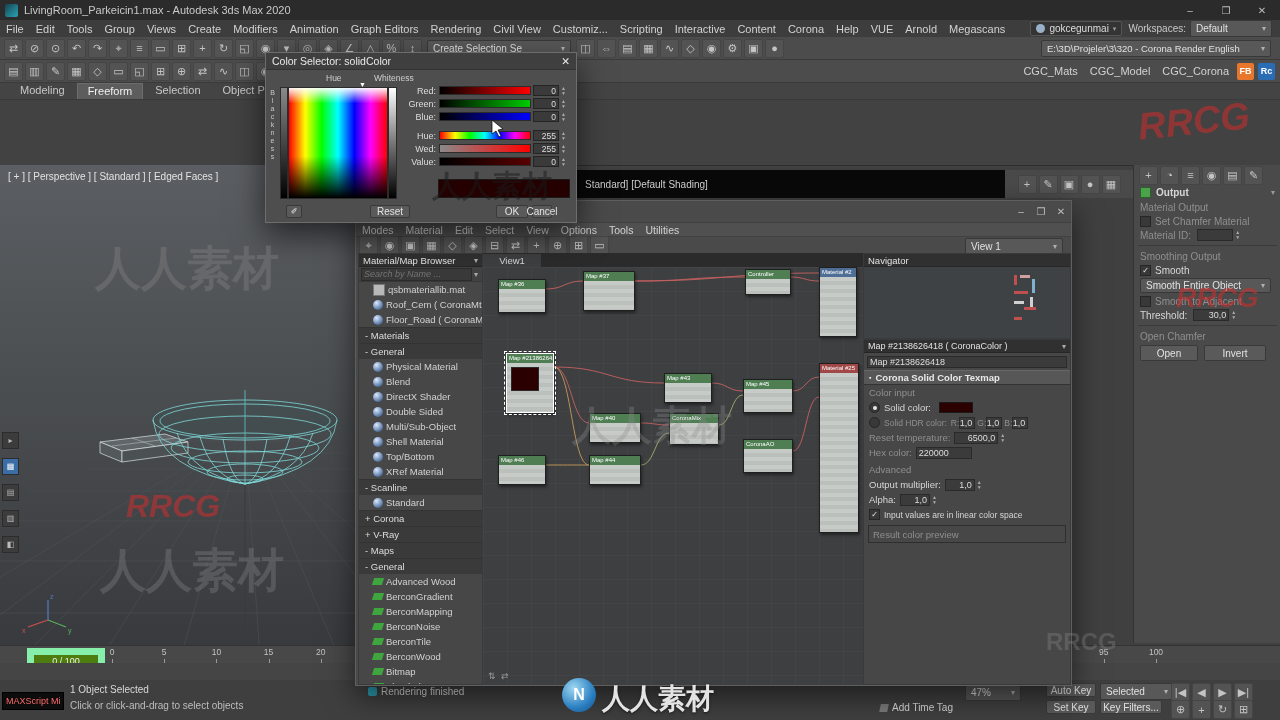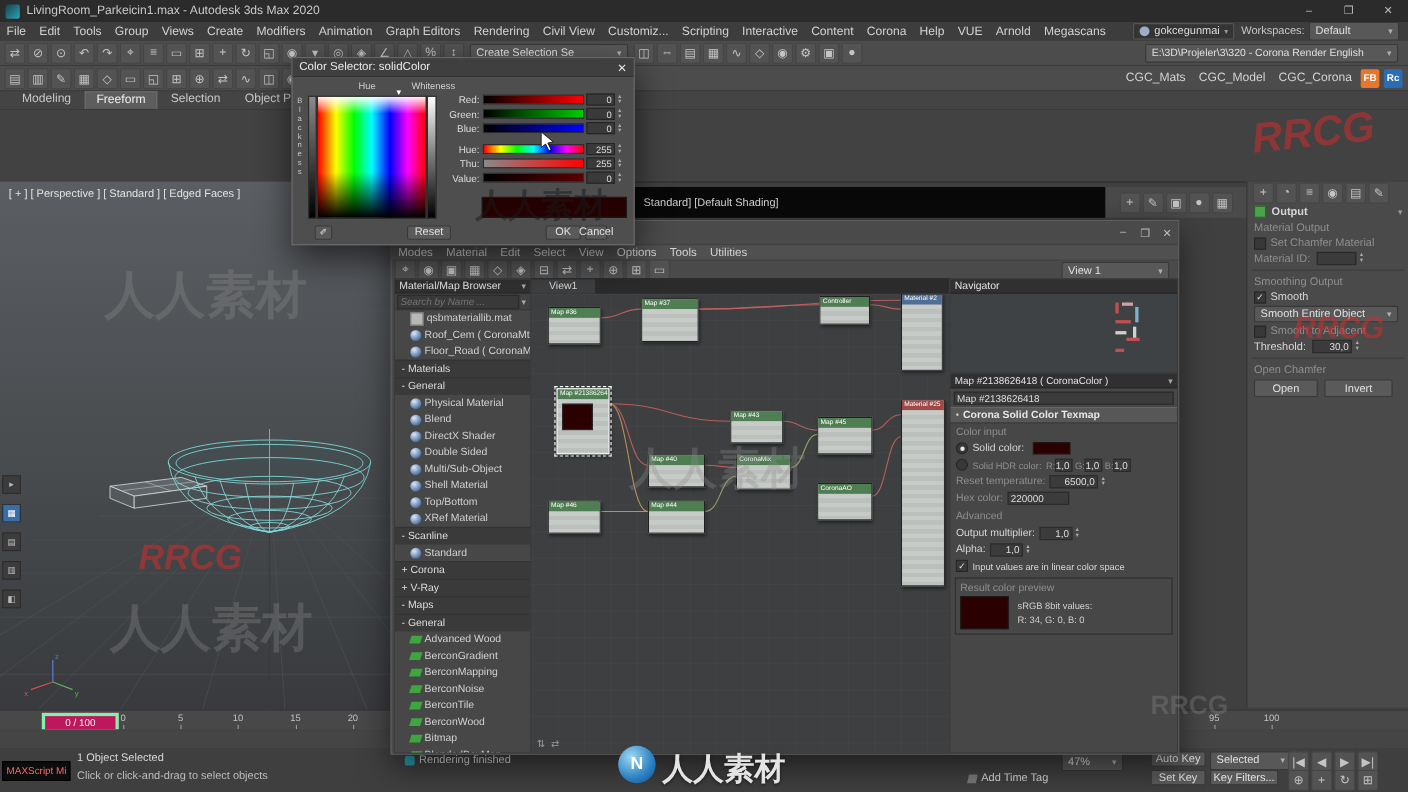--- a/index.html
+++ b/index.html
@@ -43,22 +43,22 @@
   .viewport{position:absolute;left:0;top:165px;width:355px;height:495px;overflow:hidden;
             background:linear-gradient(#5b5e62 0%,#4b4e51 45%,#37393c 100%)}
   .vplabel{position:absolute;left:8px;top:6px;font-size:10px;color:#e3e3e3;white-space:nowrap}
   .vstrip-btn{position:absolute;left:1px;width:17px;height:17px;background:#3c3c3c;border:1px solid #2c2c2c;
               display:flex;align-items:center;justify-content:center;font-size:8px;color:#bbb;box-sizing:border-box}
   .vstrip-btn.active{background:#3a6ea5;color:#fff}
 
   
   .timeline{position:absolute;left:0;top:645px;width:1280px;height:18px;background:#484848;
             border-top:1px solid #333;border-bottom:1px solid #2f2f2f}
-  .timeslider{position:absolute;left:38px;top:2px;width:64px;height:12px;background:#be185d;
-              border:3px solid #86efac;font-size:9px;display:flex;align-items:center;justify-content:center;color:#f0f0f0}
+  .timeslider{position:absolute;left:27px;top:2px;width:64px;height:12px;background:#4d7c0f;
+              border:7px solid #86efac;font-size:9px;display:flex;align-items:center;justify-content:center;color:#f0f0f0}
   .tick{position:absolute;bottom:1px;width:1px;height:4px;background:#9b9b9b}
   .ticknum{position:absolute;top:1px;transform:translateX(-50%);font-size:8.5px;color:#c2c2c2}
   .trackbar{position:absolute;left:0;top:663px;width:1280px;height:17px;background:#454545;border-bottom:1px solid #303030}
   .statusbar{position:absolute;left:0;top:680px;width:1280px;height:40px;background:#3f3f3f}
   .sb-text{position:absolute;font-size:10px;color:#d8d8d8;white-space:nowrap}
   .btn{display:flex;align-items:center;justify-content:center;background:#5a5a5a;border:1px solid #393939;
        border-radius:2px;font-size:10px;color:#e2e2e2;box-sizing:border-box}
   .maxscript{position:absolute;left:2px;top:12px;width:62px;height:18px;background:#0c0c0c;border:1px solid #000;
              color:#ff6a6a;font-size:9px;display:flex;align-items:center;padding-left:3px;box-sizing:border-box}
 
@@ -808,27 +808,20 @@
         <span>Alpha:</span>
         <span class="spinfield" style="width:30px;margin-left:4px">1,0</span>
         <span class="spin">▲<br>▼</span>
       </div>
       <div class="prow" style="font-size:8.5px">
         <span class="cbx on"></span>
         <span>Input values are in linear color space</span>
       </div>
       <div class="groupbox">
         <div class="prow dim" style="height:12px;padding:0 2px">Result color preview</div>
-        <div style="display:flex;align-items:center;padding:2px">
-          <span class="swatch" style="width:44px;height:30px;background:#2b0000"></span>
-          <span style="margin-left:8px;font-size:8.5px;color:#cfcfcf;line-height:12px">
-            <span>sRGB 8bit values:</span><br>
-            <span>R: 34, G: 0, B: 0</span>
-          </span>
-        </div>
       </div>
     </div>
   </div>
 
   <div class="cdlg">
     <div class="cdlg-title">
       <span>Color Selector: solidColor</span>
       <span style="margin-left:auto">✕</span>
     </div>
     <span class="cs-label" style="left:60px;top:20px">Hue</span>
@@ -861,21 +854,21 @@
           <span class="cs-spin">0</span>
           <span class="spin">▲<br>▼</span>
         </div>
         <div class="cs-srow" style="left: 138px; top: 77px;">
           <span style="width: 32px; text-align: right; font-size: 9px; color: rgb(221, 221, 221); margin-right: 3px;">Hue:</span>
           <span class="cs-slider" style="background: linear-gradient(90deg, rgb(255, 0, 0), rgb(255, 255, 0), rgb(0, 255, 0), rgb(0, 255, 255), rgb(0, 0, 255), rgb(255, 0, 255), rgb(255, 0, 0));"></span>
           <span class="cs-spin">255</span>
           <span class="spin">▲<br>▼</span>
         </div>
         <div class="cs-srow" style="left: 138px; top: 90px;">
-          <span style="width: 32px; text-align: right; font-size: 9px; color: rgb(221, 221, 221); margin-right: 3px;">Thu:</span>
+          <span style="width: 32px; text-align: right; font-size: 9px; color: rgb(221, 221, 221); margin-right: 3px;">Wed:</span>
           <span class="cs-slider" style="background: linear-gradient(90deg, rgb(138, 138, 138), rgb(255, 0, 0));"></span>
           <span class="cs-spin">255</span>
           <span class="spin">▲<br>▼</span>
         </div>
         <div class="cs-srow" style="left: 138px; top: 103px;">
           <span style="width: 32px; text-align: right; font-size: 9px; color: rgb(221, 221, 221); margin-right: 3px;">Value:</span>
           <span class="cs-slider" style="background: linear-gradient(90deg, rgb(0, 0, 0), rgb(90, 0, 0));"></span>
           <span class="cs-spin">0</span>
           <span class="spin">▲<br>▼</span>
         </div>

